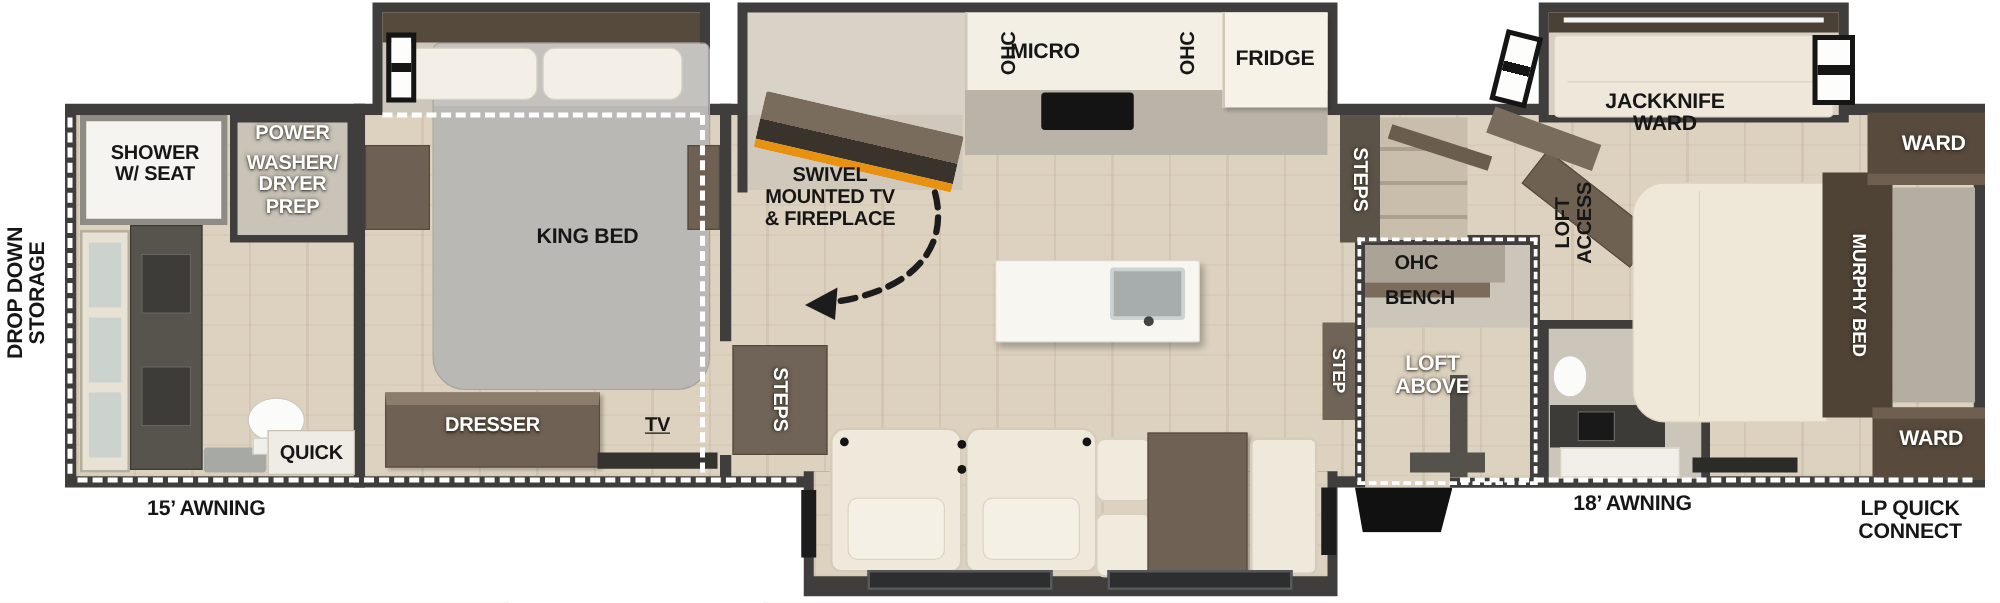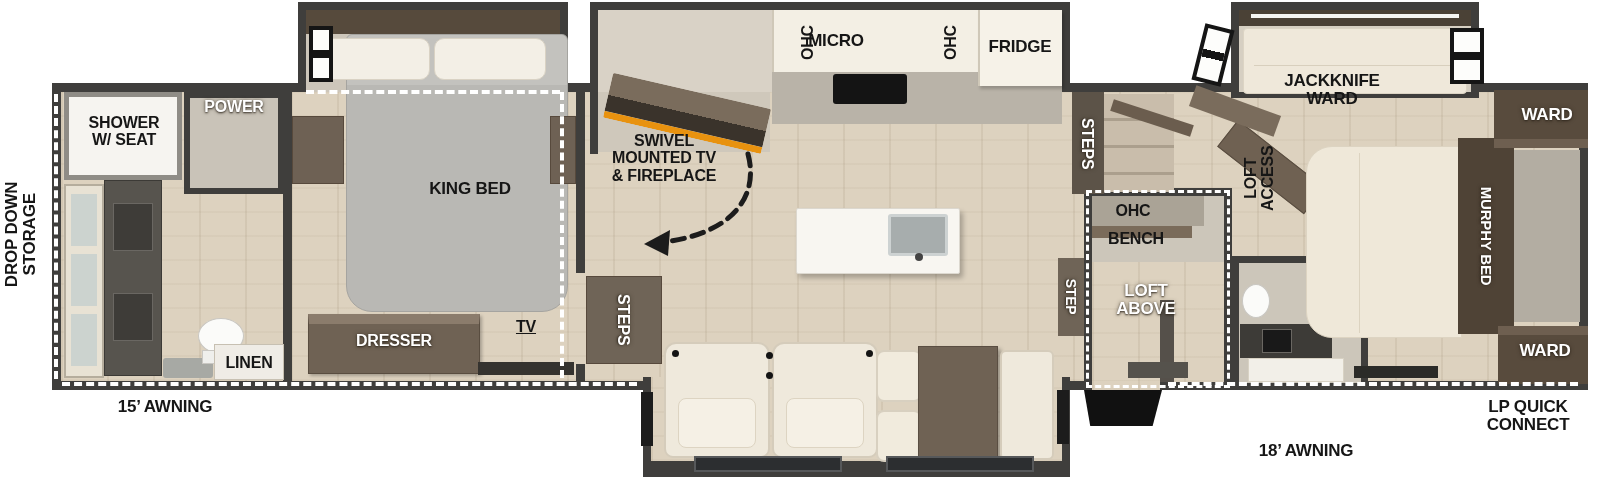--- a/index.html
+++ b/index.html
@@ -166,32 +166,35 @@
   <div class="abs" style="left:1458px;top:138px;width:56px;height:196px;background:#4f4336;z-index:4;"></div>
   <div class="abs" style="left:1494px;top:90px;width:94px;height:58px;background:#584b3d;border-bottom:9px solid #6e5f50;z-index:4;"></div>
   <div class="abs" style="left:1498px;top:326px;width:90px;height:58px;background:#584b3d;border-top:9px solid #6e5f50;z-index:4;"></div>
   <div class="abs" style="left:1354px;top:366px;width:84px;height:12px;background:#2b2b28;z-index:4;"></div>
 
   <div class="abs vflex" style="left:-58px;top:206px;width:160px;height:56px;z-index:6;">
     <span class="lbl big rotm90">DROP DOWN
 STORAGE</span>
   </div>
   <div class="abs lbl big" style="left:95px;top:398px;width:140px;z-index:6;">15’ AWNING</div>
-  <div class="abs lbl big" style="left:1236px;top:394px;width:140px;z-index:6;margin-top:48px;">18’ AWNING</div>
+  <div class="abs lbl big" style="left:1236px;top:394px;width:140px;z-index:6;">18’ AWNING</div>
   <div class="abs lbl" style="left:72px;top:114px;width:104px;z-index:6;">SHOWER
 W/ SEAT</div>
 
   <div class="abs lbl big" style="left:1478px;top:398px;width:100px;z-index:6;">LP QUICK
 CONNECT</div>
   <div class="abs lblw" style="left:190px;top:98px;width:88px;z-index:6;">POWER</div>
-  <div class="abs lbl" style="left:216px;top:354px;width:66px;z-index:6;">LINEN</div>
+  <div class="abs lblw" style="left:188px;top:122px;width:92px;z-index:6;">WASHER/
+DRYER
+PREP</div>
+  <div class="abs lbl" style="left:216px;top:354px;width:66px;z-index:6;">QUICK</div>
 
   <div class="abs lbl big" style="left:390px;top:180px;width:160px;z-index:6;">KING BED</div>
   <div class="abs lblw" style="left:308px;top:332px;width:172px;z-index:6;">DRESSER</div>
-  <div class="abs lbl" style="left:486px;top:318px;width:80px;z-index:6;text-decoration:underline;">TV</div>
+  <div class="abs lbl" style="left:486px;top:332px;width:80px;z-index:6;text-decoration:underline;">TV</div>
   <div class="abs vflex" style="left:586px;top:276px;width:76px;height:88px;z-index:6;">
     <span class="lblw rot90">STEPS</span>
   </div>
 
   <div class="abs lbl" style="left:596px;top:132px;width:136px;z-index:6;">SWIVEL
 MOUNTED TV
 &amp; FIREPLACE</div>
   <div class="abs vflex" style="left:794px;top:14px;width:26px;height:58px;z-index:6;">
     <span class="lbl rotm90">OHC</span>
   </div>

